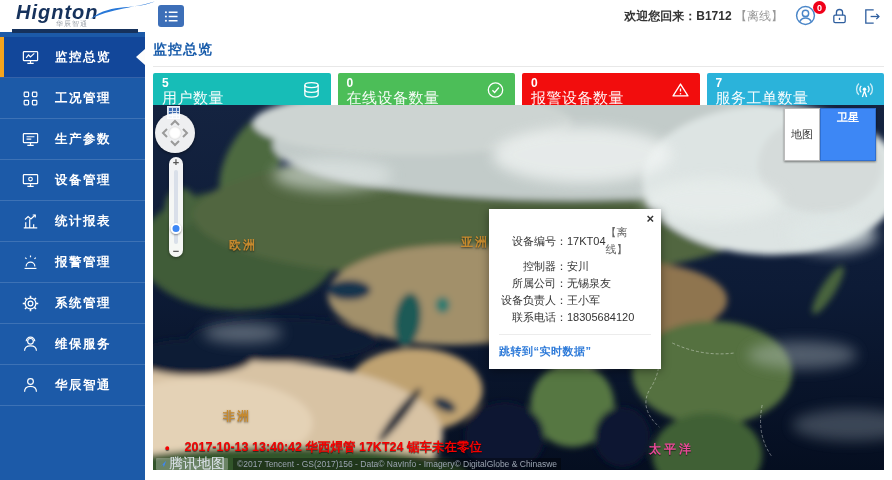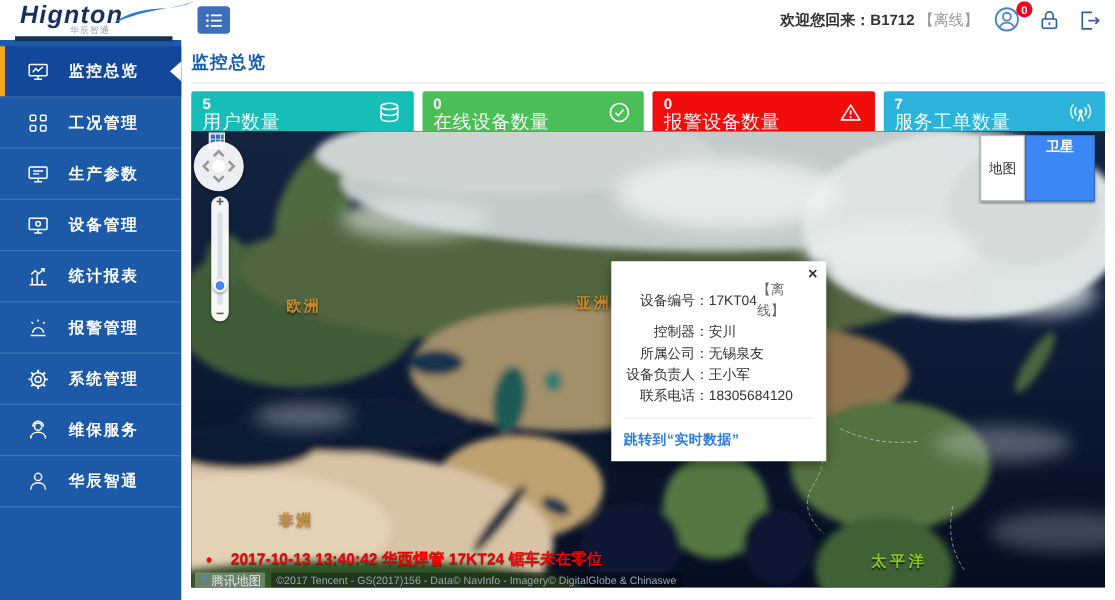--- a/index.html
+++ b/index.html
@@ -57,37 +57,37 @@
 
   .maptype { position:absolute; right:8px; top:3px; display:flex; font-size:11px; z-index:3; box-shadow:0 1px 2px rgba(0,0,0,.45); }
   .mt-map { background:#fff; color:#333; padding:18px 6px; border:1px solid #bbb; cursor:pointer; }
   .mt-sat { background:#3d87f5; color:#fff; padding:1px 16px; border:1px solid #2f6fd0; font-weight:bold; cursor:pointer; }
 
   .clabel { position:absolute; font-weight:bold; color:#c78a2e; font-size:12px; letter-spacing:2px; text-shadow:0 1px 2px rgba(0,0,0,.55); z-index:1; }
   .cl-europe { left:76px; top:132px; }
   .cl-asia { left:308px; top:129px; }
   .cl-africa { left:70px; top:303px; }
   .cl-china { left:364px; top:226px; color:#9b1c1c; font-size:13px; letter-spacing:16px; text-shadow:0 0 2px rgba(0,0,0,.35); }
-  .cl-pacific { left:544px; top:336px; color:#84cc16; letter-spacing:3px; text-shadow:0 1px 1px rgba(0,0,0,.6); }
+  .cl-pacific { left:496px; top:336px; color:#ec4899; letter-spacing:3px; text-shadow:0 1px 1px rgba(0,0,0,.6); }
 
   .marker { position:absolute; left:402px; top:244px; width:10px; height:10px; border-radius:50%; background:rgba(205,205,205,.7); z-index:1; }
 
   .popup { position:absolute; left:336px; top:104px; width:172px; background:#fff; box-shadow:0 2px 9px rgba(0,0,0,.4); padding:15px 10px 10px 10px; z-index:3; font-size:11px; color:#333; }
   .p-close { position:absolute; right:7px; top:3px; font-size:13px; font-weight:bold; color:#333; cursor:pointer; line-height:13px; }
   .p-row { display:flex; line-height:17px;align-items:center; }
   .p-lbl { width:68px; text-align:right; flex-shrink:0; }
   .p-extra { margin-left:auto; color:#666; padding-right:3px; }
   .p-link { margin-top:8px; padding-top:9px; border-top:1px solid #ececec; color:#2f7bd9; font-weight:bold; cursor:pointer; letter-spacing:.5px; }
   .p-tail { position:absolute; left:388px; top:233px; width:44px; height:25px; background:#fff; clip-path:polygon(0 0,100% 0,38% 100%); z-index:2; }
 
   .alert { position:absolute; left:12px; bottom:14px; display:flex; align-items:center; gap:15px; color:#f50000; font-weight:bold; font-size:12.5px; z-index:2; text-shadow:0 1px 1px rgba(0,0,0,.6); white-space:nowrap; }
   .alert .dot { font-size:13px; }
 
   .attrib { position:absolute; left:0; right:0; bottom:0; height:13px; display:flex; align-items:center; gap:5px; padding-left:3px; z-index:2; font-size:8.5px; }
-  .attrib-logo { display:flex; align-items:flex-start; gap:2px; background:rgba(255,255,255,.28); height:12px; padding:0 3px; border-radius:1px; color:#dfe5ee; font-size:10px; }
+  .attrib-logo { display:flex; align-items:center; gap:2px; background:rgba(255,255,255,.28); height:12px; padding:0 3px; border-radius:1px; color:#dfe5ee; font-size:14px; }
   .attrib-text { color:#9aa3b0; background:rgba(0,0,0,.35); padding:0 4px; height:12px; line-height:12px; }
 </style>
 </head>
 <body>
 
 <div class="header">
   <div class="logo">
     <svg class="logo-swoosh" width="74" height="22" viewBox="0 0 74 22">
         <path d="M2 20 C 26 2, 46 13, 70 1 C 52 9, 30 7, 2 20 Z" fill="#2878d8"></path>
       </svg>

